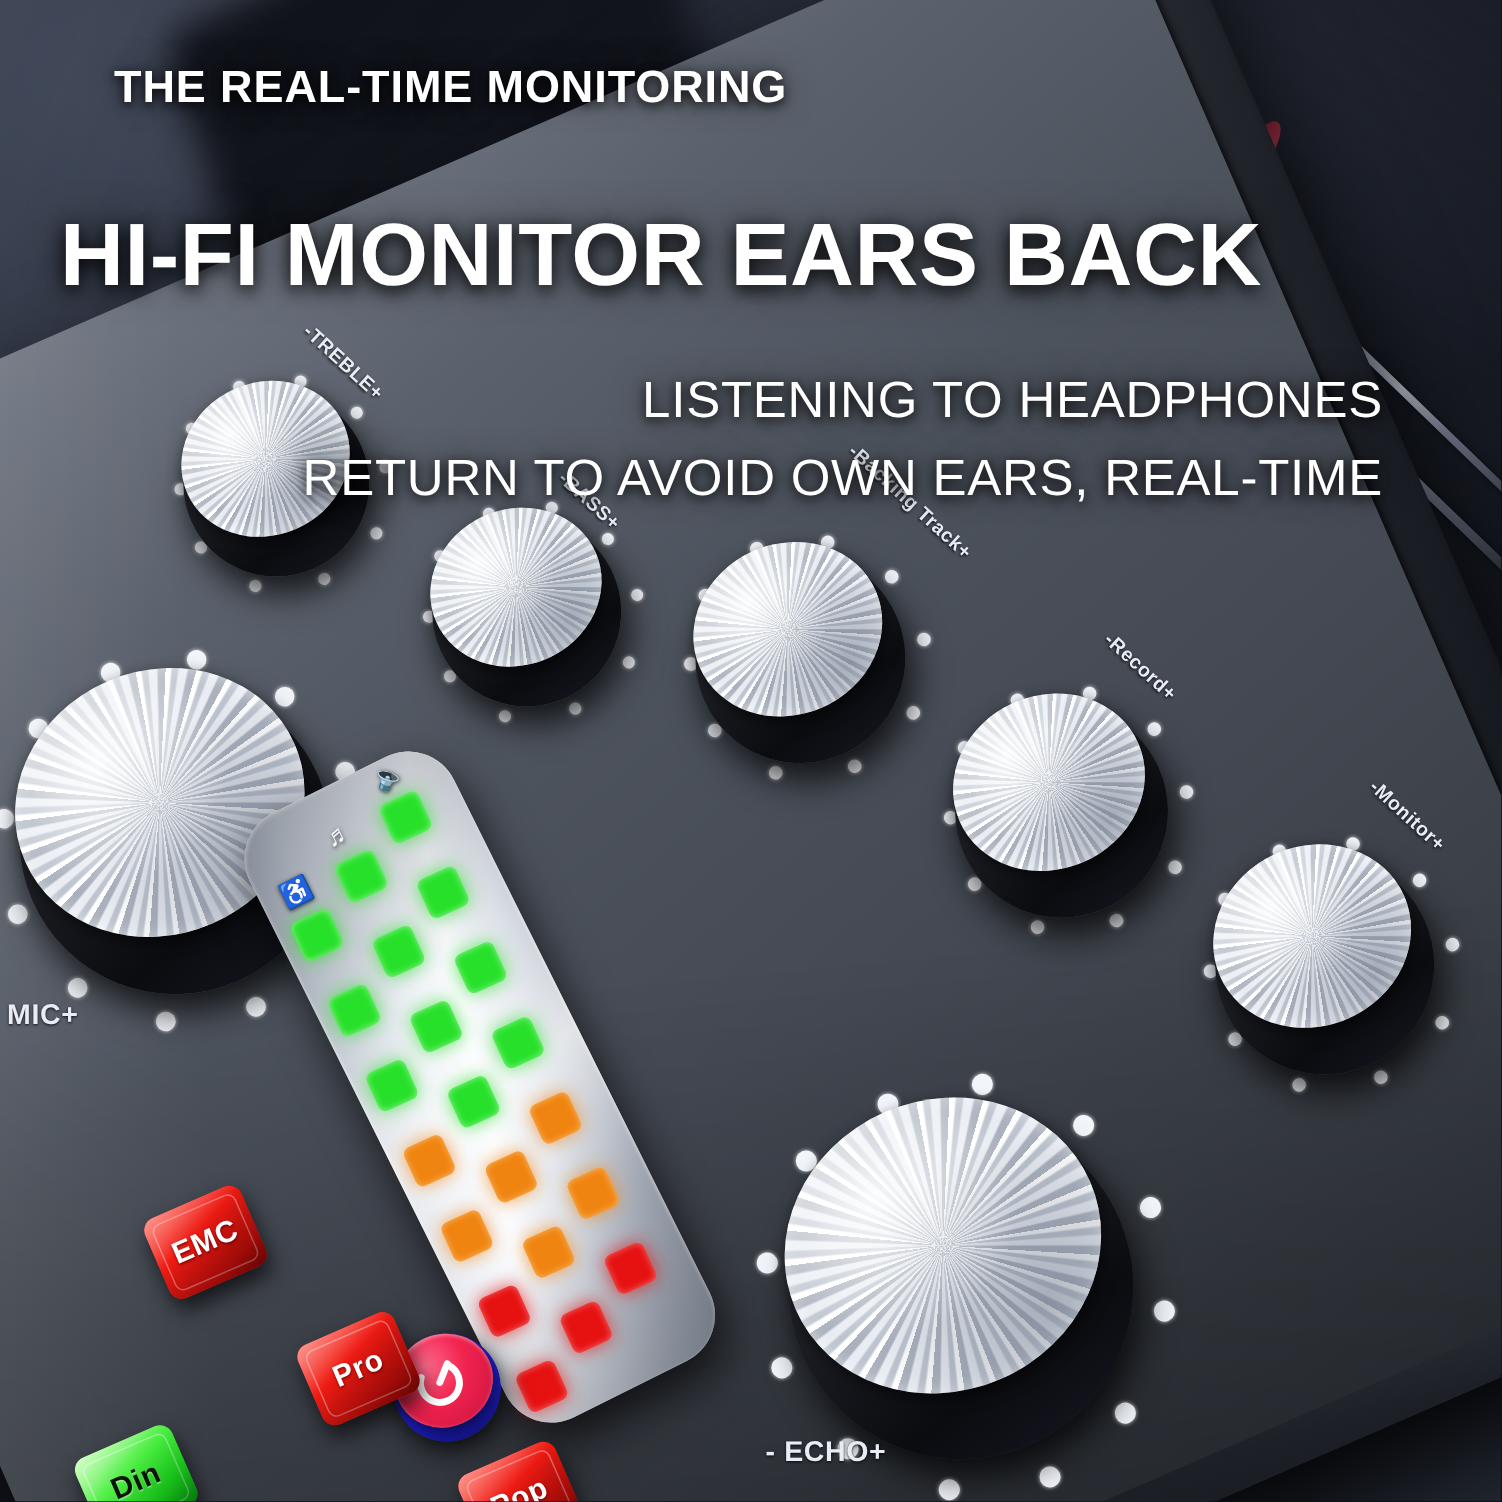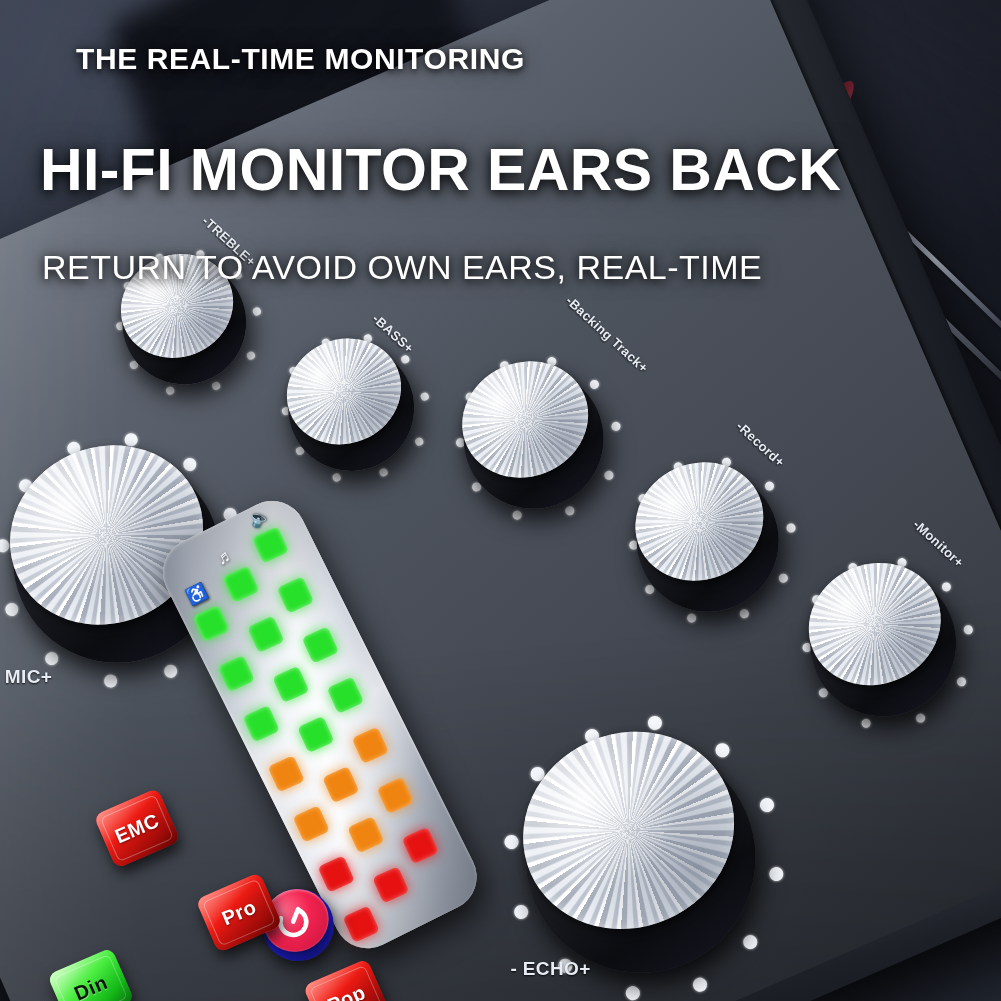--- a/index.html
+++ b/index.html
@@ -123,21 +123,21 @@
   .key.red { background:linear-gradient(152deg,#ff4f41 0%,#ef1c14 36%,#c40d0a 78%,#8e0604 100%); }
   .key.green { background:linear-gradient(152deg,#b9ffa8 0%,#56f04a 34%,#19de1c 74%,#0aa013 100%); }
   .key span { position:relative; z-index:2; font-size:20px; font-weight:700;
     letter-spacing:.5px; white-space:nowrap; }
   .key.red span { color:#ffffff; text-shadow:0 1px 2px rgba(90,0,0,.8); }
   .key.green span { color:#0c1408; text-shadow:0 1px 1px rgba(255,255,255,.45); }
 
   
   #copy { position:absolute; left:0; top:0; width:1001px; height:1001px; z-index:40;
           pointer-events:none; }
-  #copy .blk { position:absolute; pointer-events:auto; }
+  #copy .blk { position:absolute; pointer-events:auto;text-align:right; }
   .kicker { left:76px; top:42px; }
   .kicker span { color:#fff; font-size:30px; font-weight:700; letter-spacing:.6px;
     text-shadow:0 2px 7px rgba(0,0,0,.92), 0 0 20px rgba(0,0,0,.6); }
   .headline { left:40px; top:136px; }
   .headline span { color:#fff; font-size:59px; font-weight:700; letter-spacing:.4px;
     text-shadow:0 3px 11px rgba(0,0,0,.95), 0 0 26px rgba(0,0,0,.6); }
   .subcopy { left:42px; top:242px; width:880px; }
   .subcopy div { color:#fff; font-size:34px; font-weight:500; letter-spacing:.5px;
     line-height:1.52; text-shadow:0 2px 8px rgba(0,0,0,.95), 0 0 20px rgba(0,0,0,.65);
     white-space:nowrap; }
@@ -368,17 +368,18 @@
   </div>
 
   <div id="copy">
     <div class="blk kicker">
       <span>THE REAL-TIME MONITORING</span>
     </div>
     <div class="blk headline">
       <span>HI-FI MONITOR EARS BACK</span>
     </div>
     <div class="blk subcopy">
+      <div>LISTENING TO HEADPHONES</div>
       <div>RETURN TO AVOID OWN EARS, REAL-TIME</div>
     </div>
   </div>
 
 </div>
 
 </body></html>

